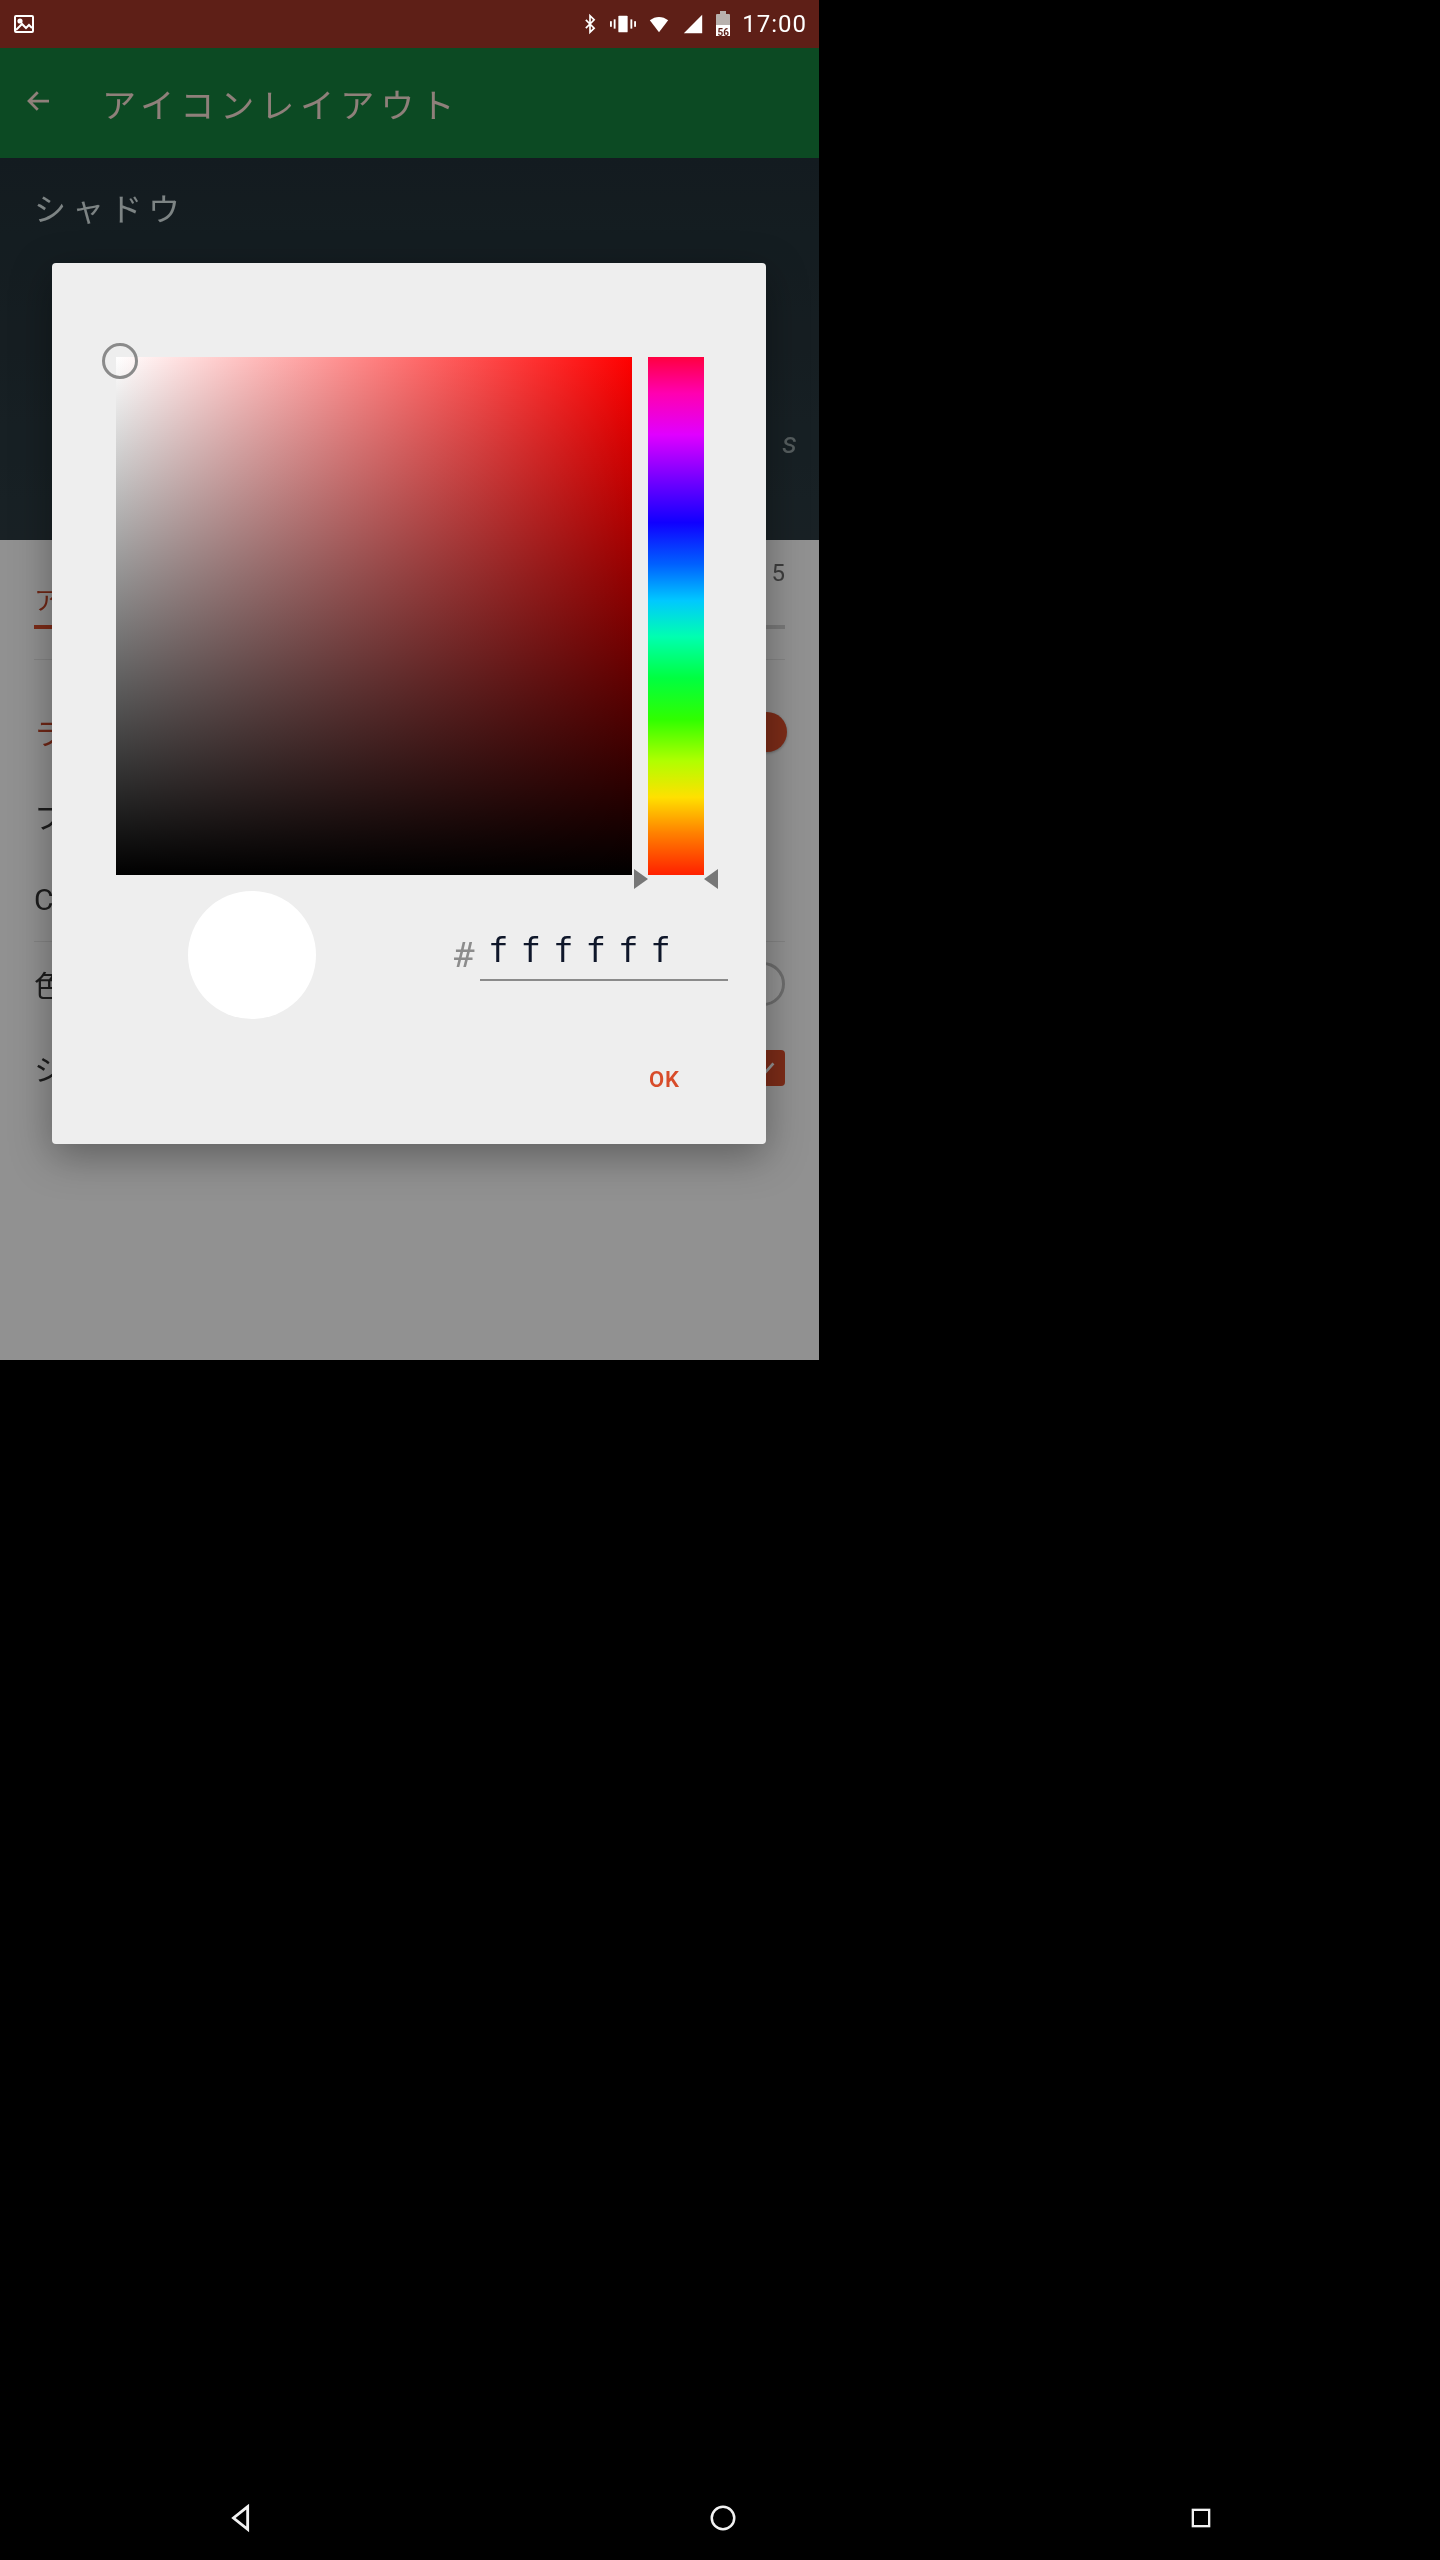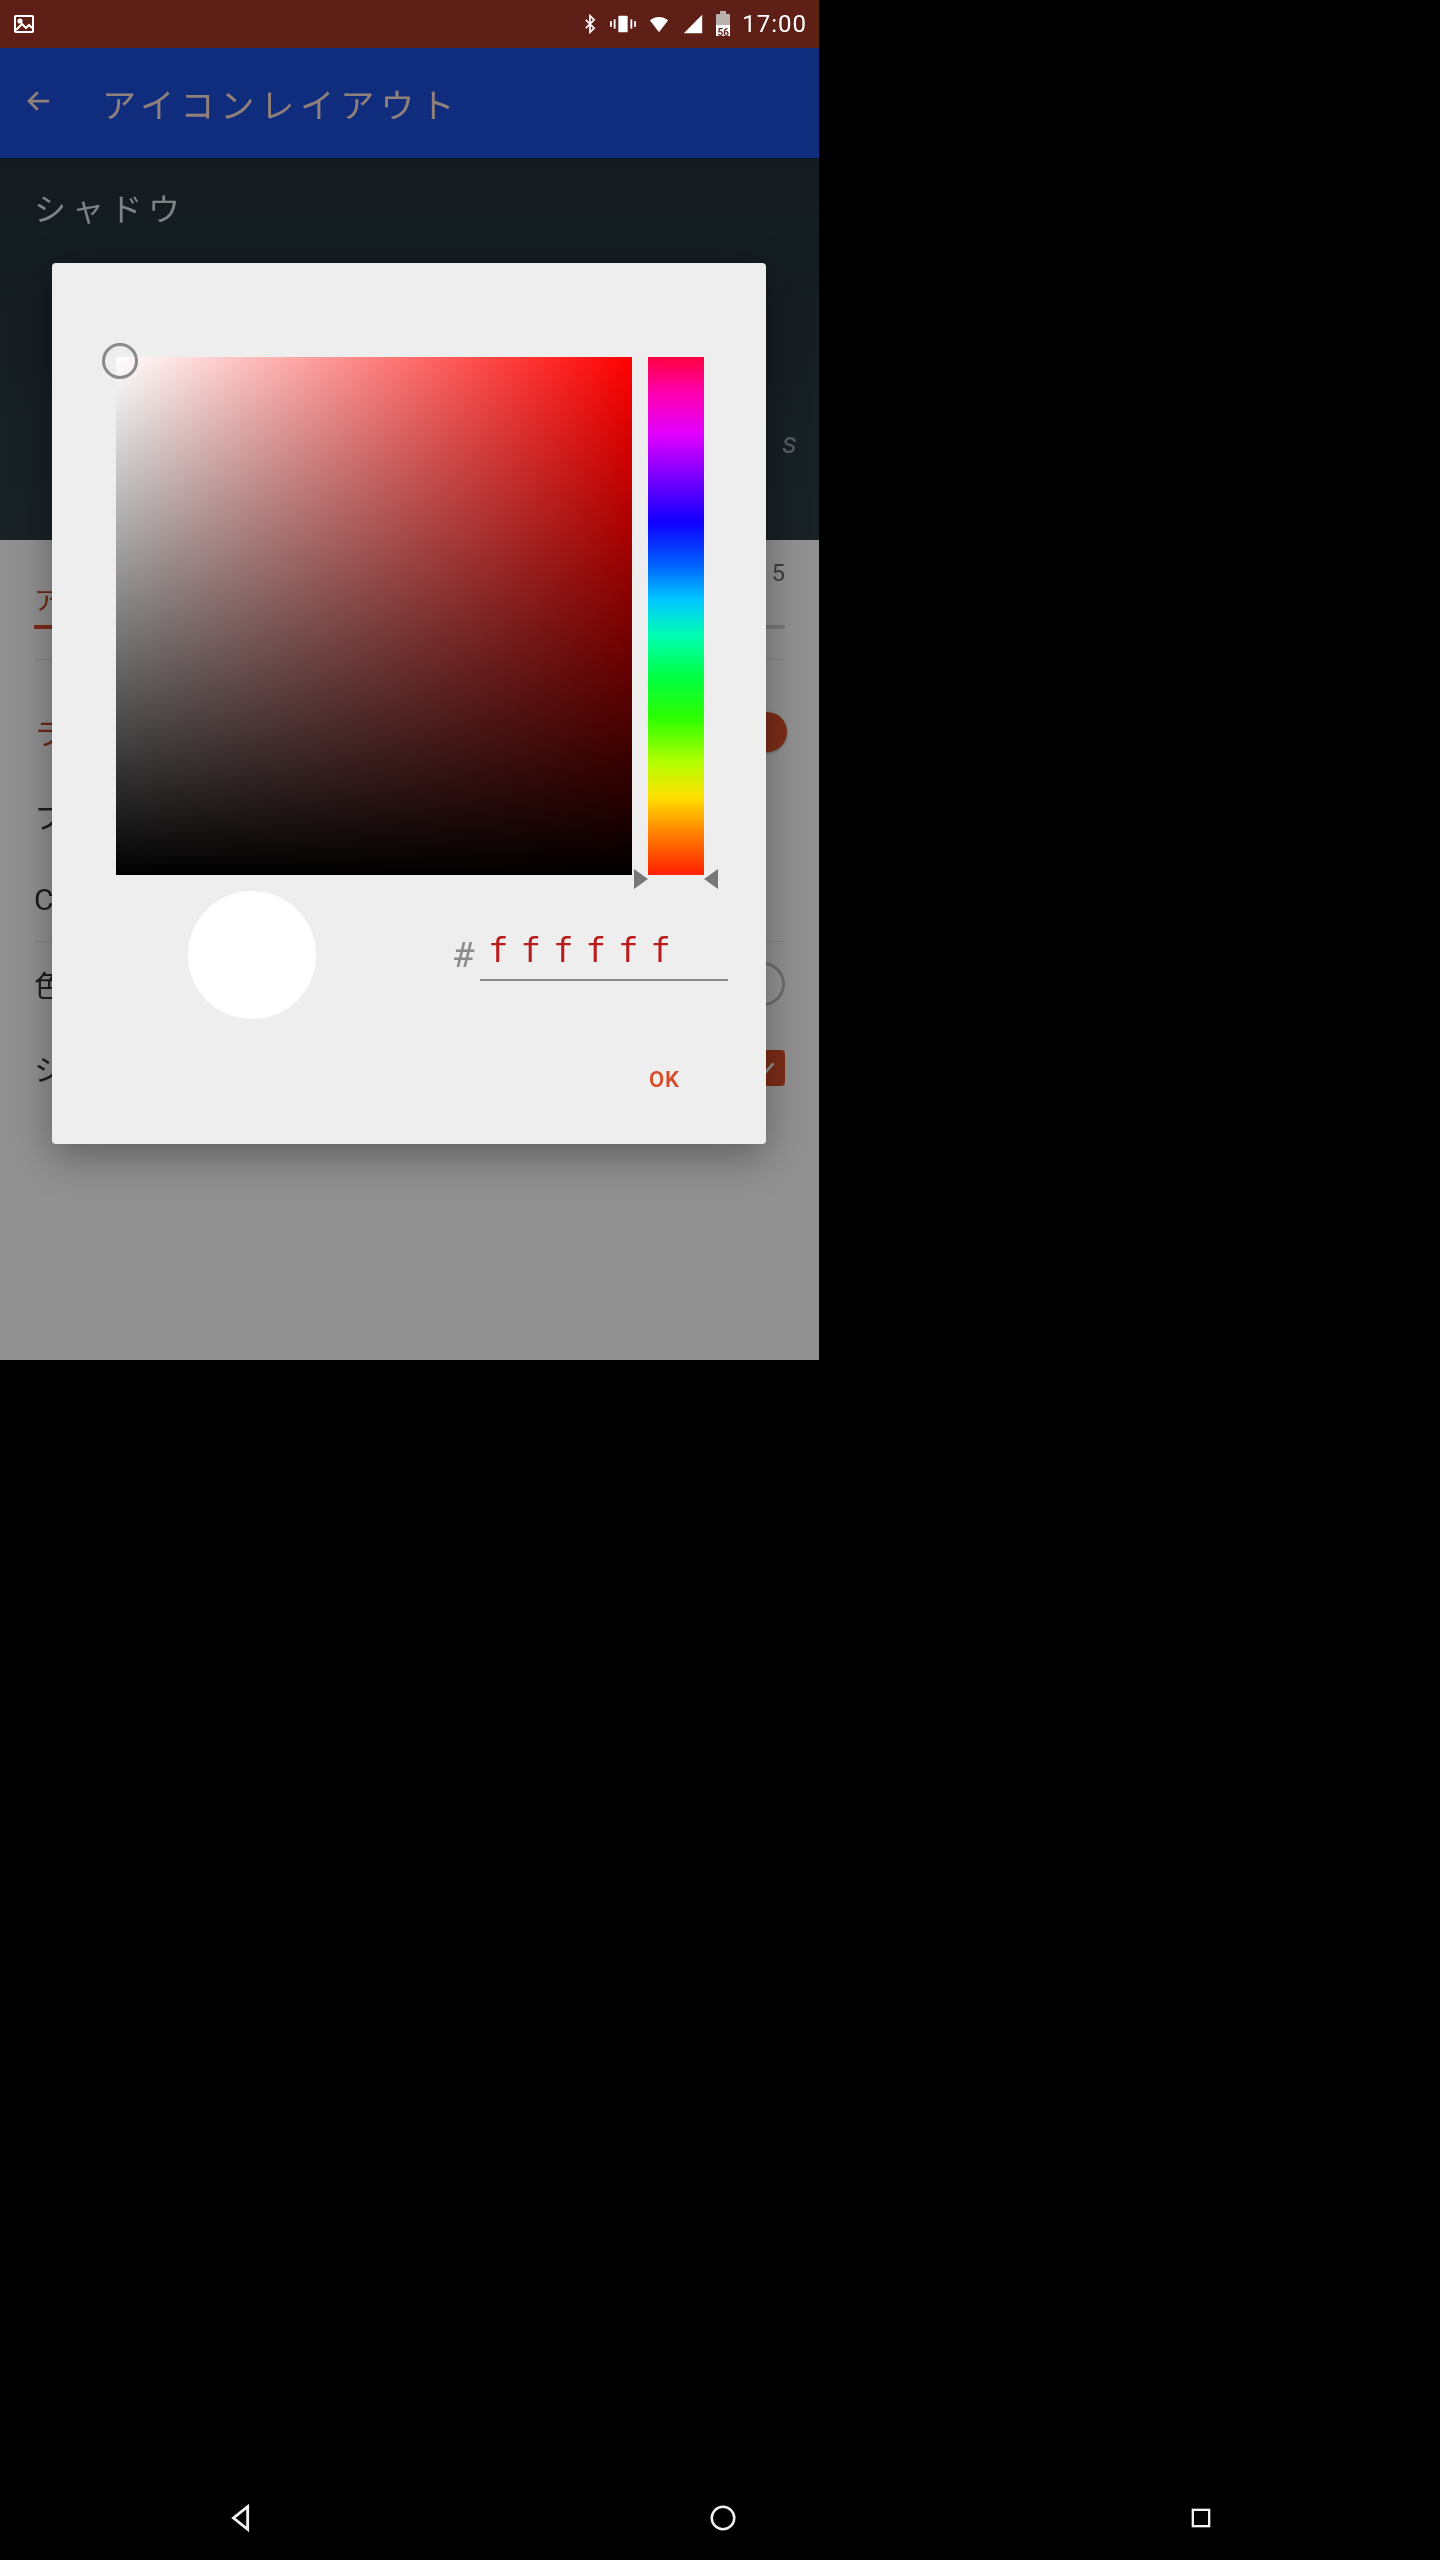--- a/index.html
+++ b/index.html
@@ -10,21 +10,21 @@
     height: 48px; background: #5e1f17; color: #fff;
     display: flex; align-items: center; justify-content: space-between;
     padding: 0 12px; font-size: 22px;
   }
   .status-left, .status-right { display: flex; align-items: center; gap: 12px; }
   .status-right { gap: 10px; }
   .status-icon { display:inline-flex; align-items:center; justify-content:center; }
 
   
   .app-bar {
-    height: 110px; background: #1d4ed8;
+    height: 110px; background: #15803d;
     display: flex; align-items: center; gap: 48px; padding: 0 24px;
   }
   .app-bar-title { color: #f7dcd3; font-size: 34px; font-weight: 400; letter-spacing: 6px; }
   .back-arrow { color: #f7dcd3; }
 
   
   .page {
     position: relative; background: #fafafa; height: calc(100% - 48px - 110px - 80px);
     overflow: hidden;
   }
@@ -110,21 +110,21 @@
   .preview-circle {
     position:absolute; left:136px; top:628px; width:128px; height:128px; border-radius:50%;
     background:#ffffff;
   }
   .hash {
     position:absolute; left:402px; top:672px; color:#8c8c8c; font-size:34px; font-family: monospace;
   }
   .hex-input {
     position:absolute; left:428px; top:660px; width:248px; height:58px;
     border:none; border-bottom:2px solid #8a8a8a; background:transparent;
-    font-family: monospace; font-size:34px; letter-spacing: 12px; color:#b91c1c;
+    font-family: monospace; font-size:34px; letter-spacing: 12px; color:#0f172a;
     padding:0 8px 2px;
   }
   .ok-btn {
     position:absolute; right:60px; bottom:36px; background:none; border:none;
     color:#d84c2a; font-size:22px; font-weight:600; letter-spacing:1px; padding:16px 26px;
   }
 
   
   .navbar {
     position:absolute; left:0; right:0; bottom:0; height:80px; background:#000;

